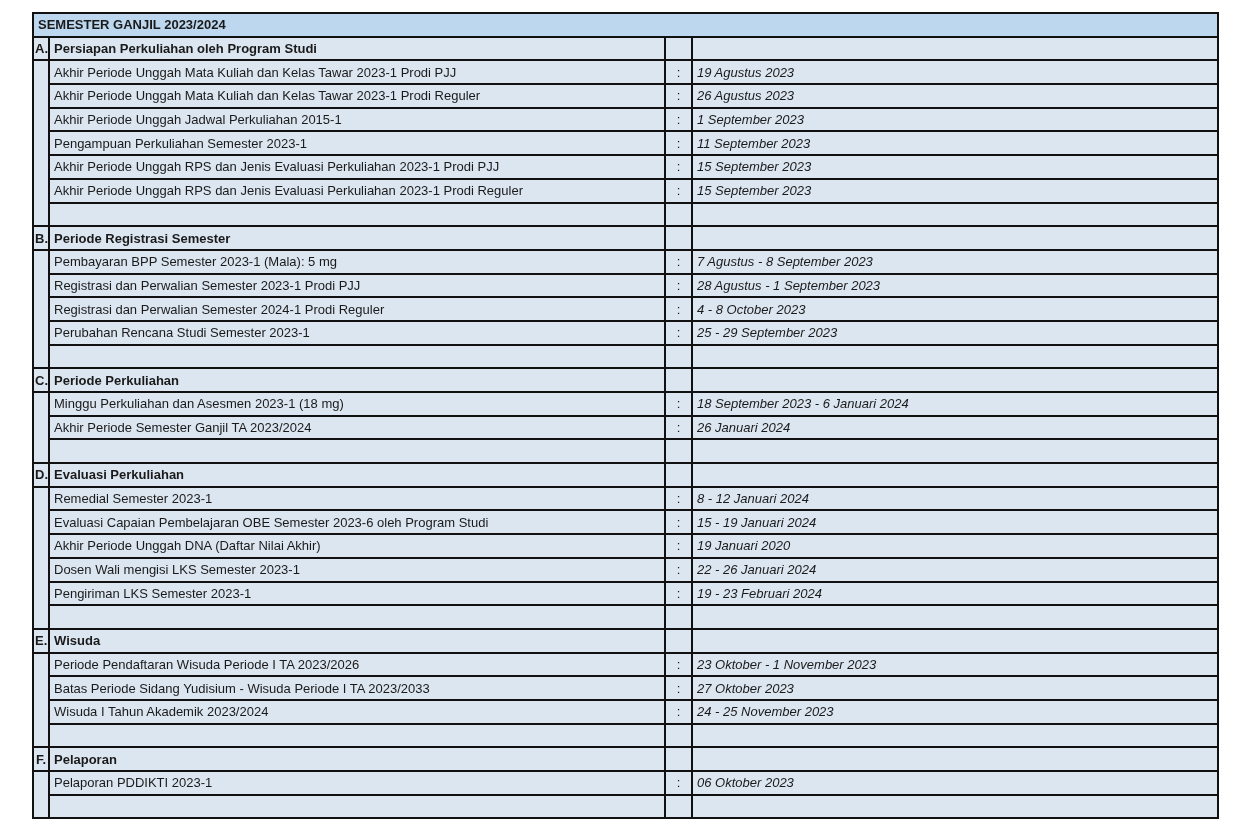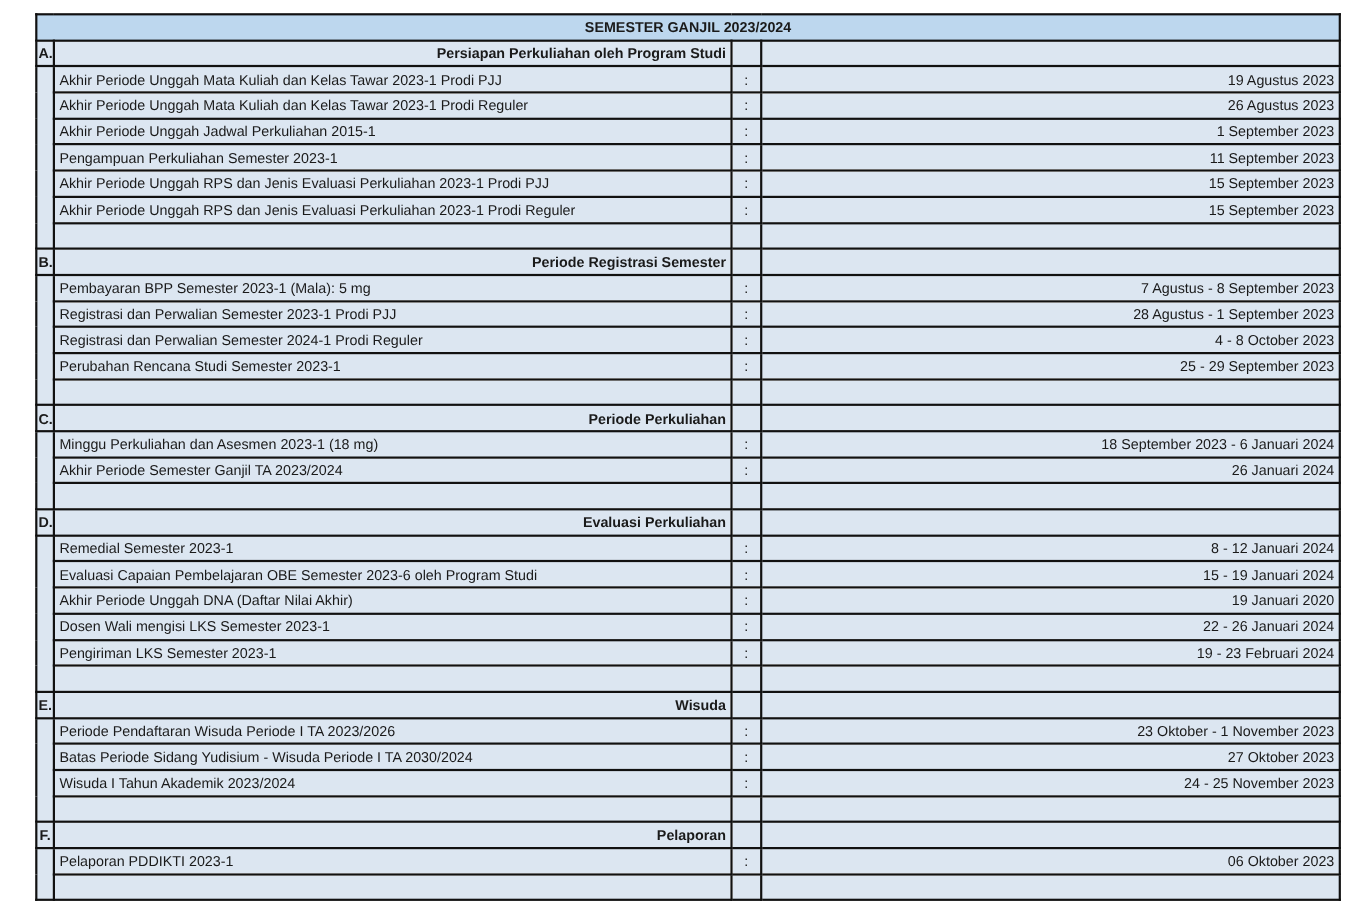--- a/index.html
+++ b/index.html
@@ -34,40 +34,40 @@
     line-height: 1;
     color: #1a1a1a;
     background: var(--body-bg, #dce6f1);
     vertical-align: middle;
     overflow: hidden;
     white-space: nowrap;
   }
   td.title-cell {
     background: var(--header-bg, #bdd7ee);
     font-weight: bold;
-    text-align: center;
+    text-align: left;
   }
   td.letter {
     padding: 0 1px;
     text-align: center;
     font-weight: bold;
   }
   td.letter-merged {
     padding: 0;
   }
   td.section-title {
     font-weight: bold;
-    text-align: right;
   }
   td.colon {
     text-align: center;
     padding: 0;
   }
   td.date {
-    text-align: right;
+    text-align: left;
+    font-style: italic;
   }
 </style>
 </head>
 <body>
 
 <div class="sheet">
   <table class="calendar">
     <colgroup>
       <col class="c-letter">
       <col class="c-desc">
@@ -217,21 +217,21 @@
           <td class="colon"></td>
           <td class="date"></td>
         </tr>
         <tr>
           <td class="letter-merged" rowspan="4"></td>
           <td>Periode Pendaftaran Wisuda Periode I TA 2023/2026</td>
           <td class="colon">:</td>
           <td class="date">23 Oktober - 1 November 2023</td>
         </tr>
         <tr>
-          <td>Batas Periode Sidang Yudisium - Wisuda Periode I TA 2030/2024</td>
+          <td>Batas Periode Sidang Yudisium - Wisuda Periode I TA 2023/2033</td>
           <td class="colon">:</td>
           <td class="date">27 Oktober 2023</td>
         </tr>
         <tr>
           <td>Wisuda I Tahun Akademik 2023/2024</td>
           <td class="colon">:</td>
           <td class="date">24 - 25 November 2023</td>
         </tr>
         <tr>
           <td></td>

